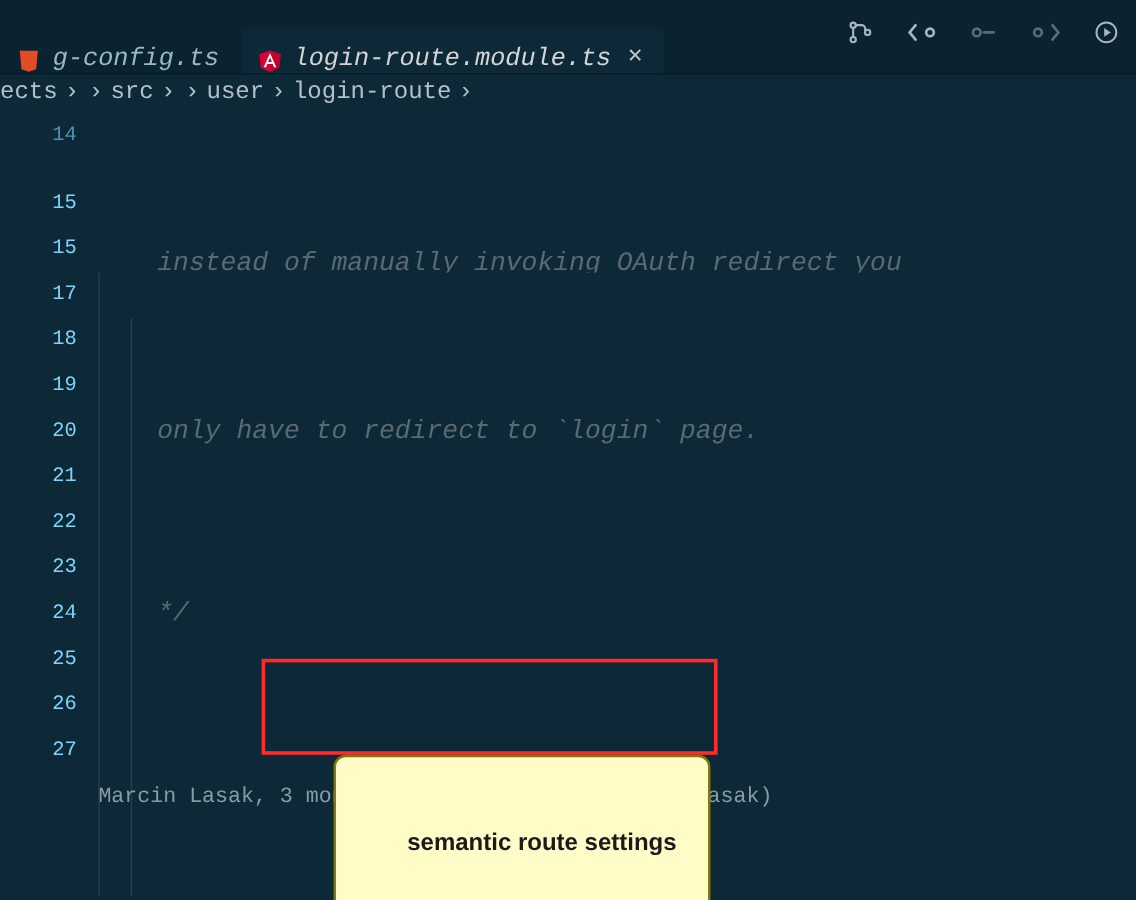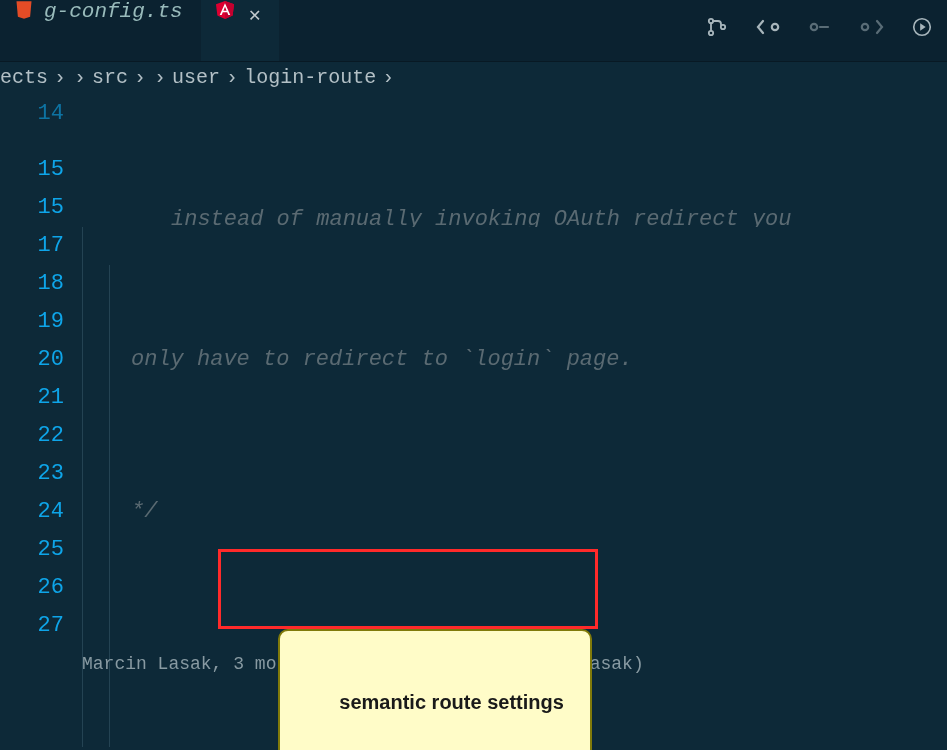--- a/index.html
+++ b/index.html
@@ -15,29 +15,30 @@
   
   .tab-bar {
     display: flex;
     align-items: stretch;
     background: #0b2230;
     height: 62px;
     border-bottom: 1px solid rgba(0,0,0,0.25);
   }
   .tab {
     display: flex;
-    align-items: flex-start;
+    align-items: flex-end;
     gap: 10px;
     padding: 0 14px;
     font-style: italic;
     font-size: 21px;
     color: #9bb;
     background: #0b2230;
     cursor: pointer;
     white-space: nowrap;
+    margin-top: 24px;
   }
   .tab.active {
     background: #0d2938;
     color: #d4d4d4;
   }
   .tab-dividers { width: 4px; }
   .tab .icon {
     width: 20px; height: 20px;
     display: inline-flex; align-items: center; justify-content: center;
     font-style: normal; font-weight: bold;
@@ -80,22 +81,22 @@
   .breadcrumb .sep { color: #b3c0c6; padding: 0 2px; font-size: 20px; }
   
   .editor {
     display: flex;
     height: calc(100% - 62px - 36px);
   }
   .gutter {
     width: 82px;
     text-align: right;
     padding-right: 18px;
-    color: #0ea5e9;
-    font-size: 22px;
+    color: #7dd3fc;
+    font-size: 17px;
     line-height: 38px;
     user-select: none;
   }
   .code {
     flex: 1;
     font-size: 22px;
     line-height: 38px;
     white-space: pre;
     position: relative;
   }
@@ -155,20 +156,21 @@
   </div>
   <div class="tab-dividers"></div>
   <div class="tab active">
     <span class="icon angular-icon">
       <svg class="angular-svg" width="18" height="20" viewBox="0 0 250 250">
           <polygon fill="#DD0031" points="125,0 250,45 231,200 125,250 19,200 0,45"></polygon>
           <polygon fill="#C3002F" points="125,0 125,250 231,200 250,45"></polygon>
           <path fill="#FFFFFF" d="M125 30L52 194h27l15-37h62l15 37h27L125 30zm22 104H103l22-53 22 53z"></path>
         </svg>
     </span>
+    <span>login-route.module.ts</span>
     <span class="close-icon">✕</span>
   </div>
   <div class="toolbar">
     <span class="tool-icon">
       <svg width="24" height="24" viewBox="0 0 24 24" fill="none" stroke="currentColor" stroke-width="1.8" stroke-linecap="round">
           <circle cx="6" cy="6" r="2.2"></circle>
           <circle cx="6" cy="18" r="2.2"></circle>
           <circle cx="18" cy="12" r="2.2"></circle>
           <path d="M6 8.2v7.6"></path>
           <path d="M8 6h5a3 3 0 0 1 3 3v1"></path>
@@ -239,21 +241,21 @@
     <div>24</div>
     <div>25</div>
     <div>26</div>
     <div>27</div>
   </div>
 
   <div class="code">
     
     <div class="code-line" style="height:18px;overflow:hidden;align-items:flex-end;">
       <span style="display:inline-block;width:49px;"></span>
-      <span class="tk-comment" style="margin-bottom:-12px;margin-left:40px;">instead of manually invoking OAuth redirect you</span>
+      <span class="tk-comment" style="margin-bottom:-12px;">instead of manually invoking OAuth redirect you</span>
     </div>
     
     <div class="code-line">
       <span style="display:inline-block;width:49px;"></span>
       <span class="tk-comment">only have to redirect to `login` page.</span>
     </div>
     
     <div class="code-line">
       <span style="display:inline-block;width:49px;"></span>
       <span class="tk-comment">*/</span>

